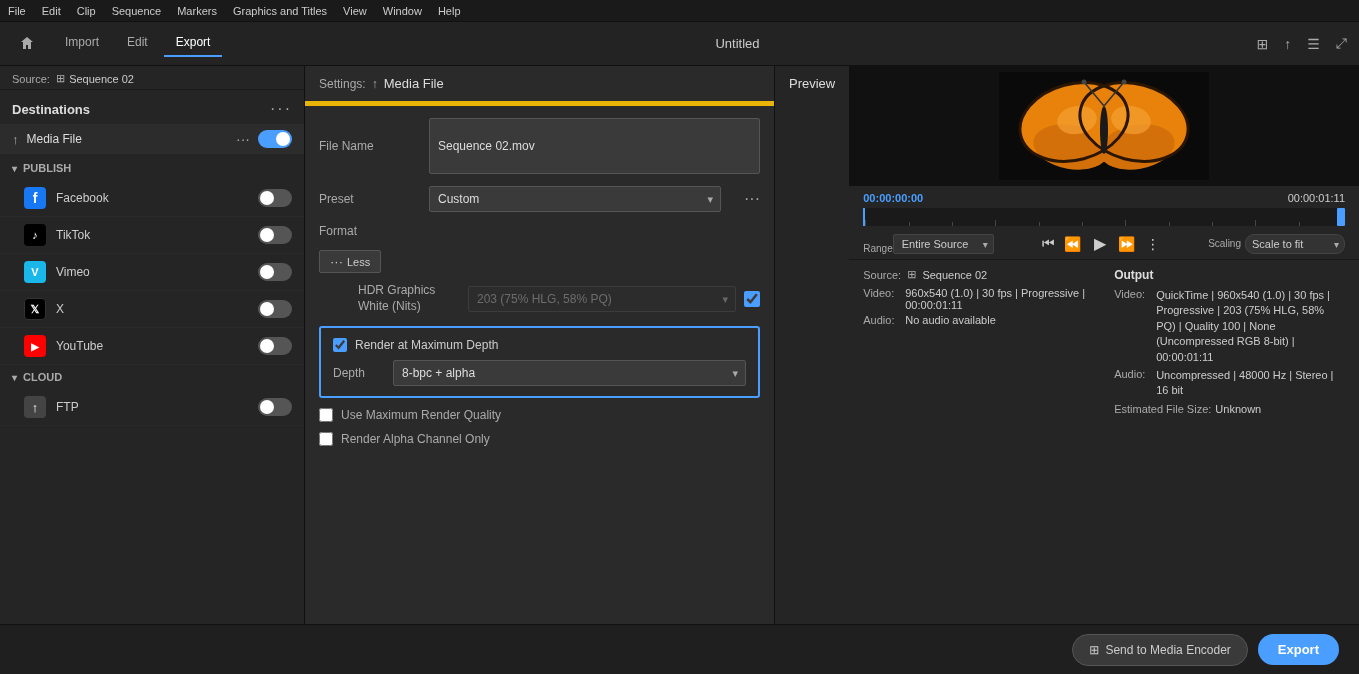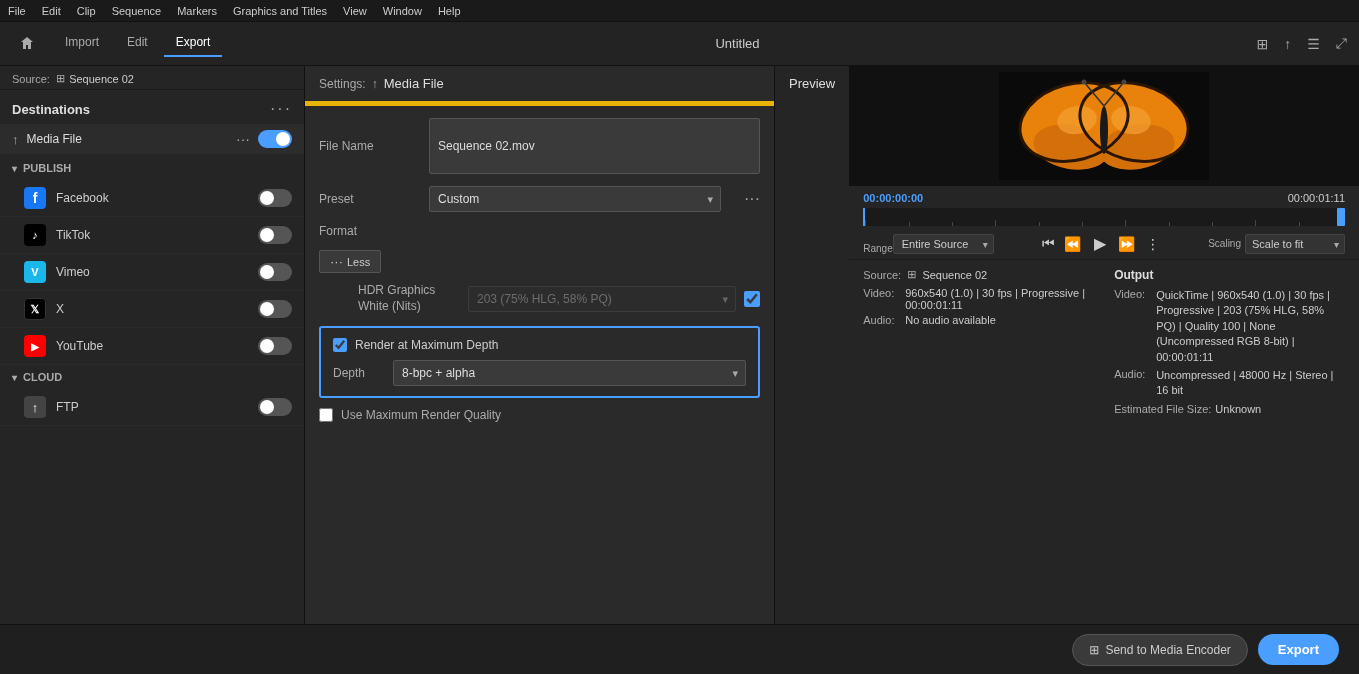--- a/index.html
+++ b/index.html
@@ -124,21 +124,21 @@
     .playback-controls { display: flex; align-items: center; padding: 4px 14px; gap: 4px; }
     .range-wrap { position: relative; }
     .range-select { appearance: none; background: #333; border: 1px solid #444; color: #ccc; padding: 3px 24px 3px 8px; font-size: 11px; border-radius: 2px; cursor: pointer; }
     .range-wrap::after { content: '▾'; position: absolute; right: 6px; top: 50%; transform: translateY(-50%); color: #aaa; pointer-events: none; font-size: 10px; }
     .play-controls { display: flex; gap: 2px; align-items: center; flex: 1; justify-content: center; }
     .play-btn { background: none; border: none; color: #ccc; cursor: pointer; font-size: 14px; padding: 2px 4px; }
     .play-btn-main { background: none; border: none; color: #ccc; cursor: pointer; font-size: 16px; padding: 2px 6px; }
     .scaling-wrap { display: flex; align-items: center; gap: 4px; }
     .scaling-label { color: #aaa; font-size: 10px; }
     .scaling-select-wrap { position: relative; }
-    .scaling-select { appearance: none; background: #333; border: 1px solid #444; color: #ccc; padding: 3px 13px 3px 6px; font-size: 11px; border-radius: 2px; cursor: pointer; width: 100px; }
+    .scaling-select { appearance: none; background: #333; border: 1px solid #444; color: #ccc; padding: 3px 13px 3px 6px; font-size: 11px; border-radius: 9px; cursor: pointer; width: 100px; }
     .scaling-select-wrap::after { content: '▾'; position: absolute; right: 6px; top: 50%; transform: translateY(-50%); color: #aaa; pointer-events: none; font-size: 10px; }
 
     .source-output { display: flex; padding: 8px 14px; gap: 20px; border-top: 1px solid #1a1a1a; }
     .source-col { flex: 1; }
     .source-header-row { display: flex; align-items: center; gap: 6px; margin-bottom: 6px; }
     .source-key { color: #aaa; font-size: 11px; }
     .source-seq-icon { color: #aaa; font-size: 11px; }
     .source-seq-name { color: #ccc; font-size: 11px; }
     .source-info-row { display: flex; gap: 4px; margin-bottom: 3px; }
     .source-info-key { color: #aaa; font-size: 11px; min-width: 38px; }
@@ -362,20 +362,24 @@
         </div>
       </div>
 
       
       <div class="checkbox-row">
         <input type="checkbox" style="">
         <span class="checkbox-label">Use Maximum Render Quality</span>
       </div>
 
       
+      <div class="checkbox-row">
+        <input type="checkbox" style="">
+        <span class="checkbox-label">Render Alpha Channel Only</span>
+      </div>
 
       
     </div>
   </div>
 
   <div class="right-panel">
     <div class="preview-header">
       <span class="preview-title">Preview</span>
     </div>
 

